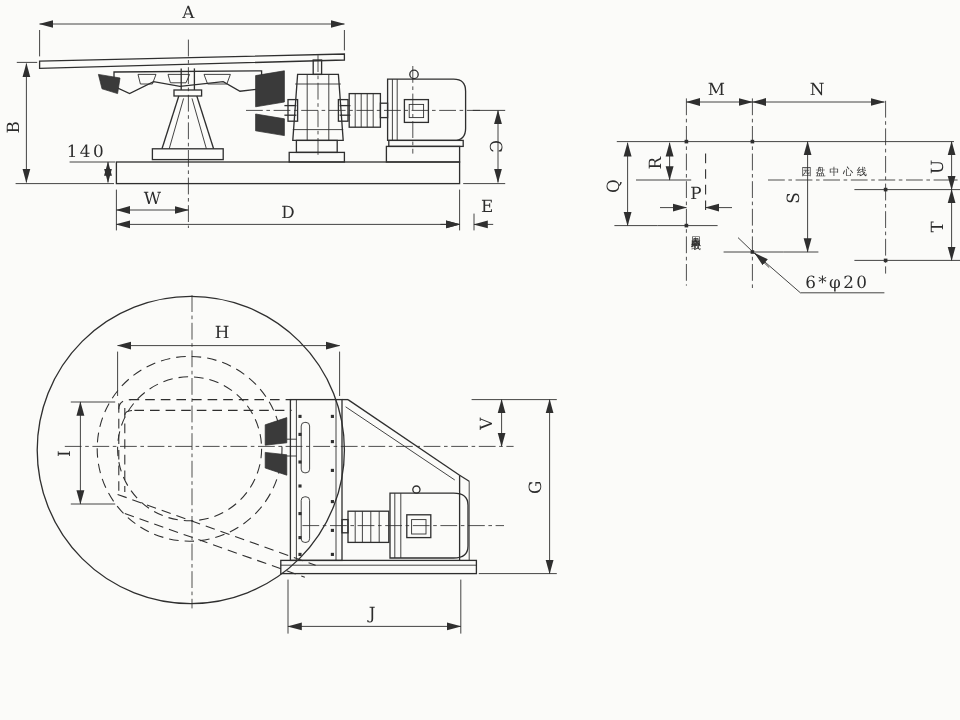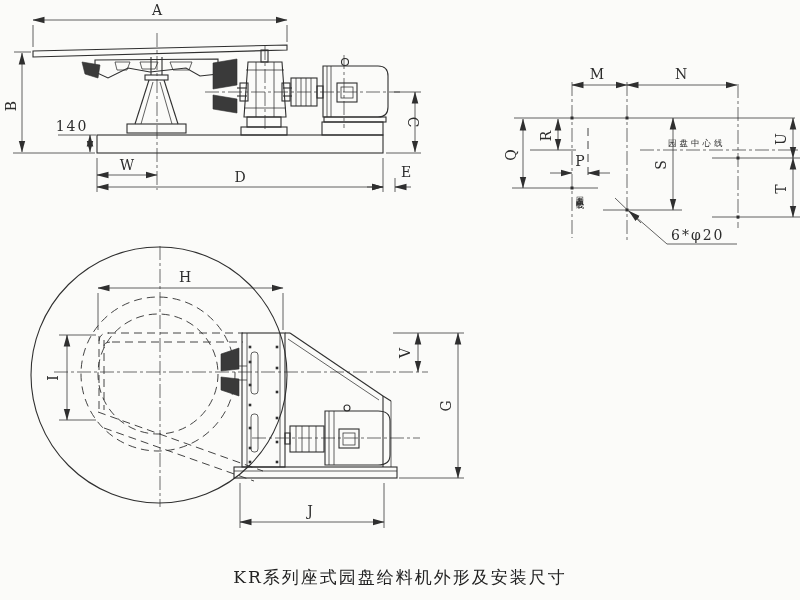--- a/index.html
+++ b/index.html
@@ -301,14 +301,13 @@
       <line class="dim" x1="240" y1="483" x2="240" y2="528"></line>
       <line class="dim" x1="384" y1="483" x2="384" y2="528"></line>
       <line class="dim" x1="240" y1="522" x2="384" y2="522" marker-start="url(#arw)" marker-end="url(#arw)"></line>
       <text class="lbl" x="310" y="516" text-anchor="middle">J</text>
     </g>
   </g>
 </svg>
 
 <div class="vtext">园盘中心线</div>
 
-<div class="caption">KR系列座式园盘给料机外形及安装尺寸</div>
 </div>
 
 </body></html>

